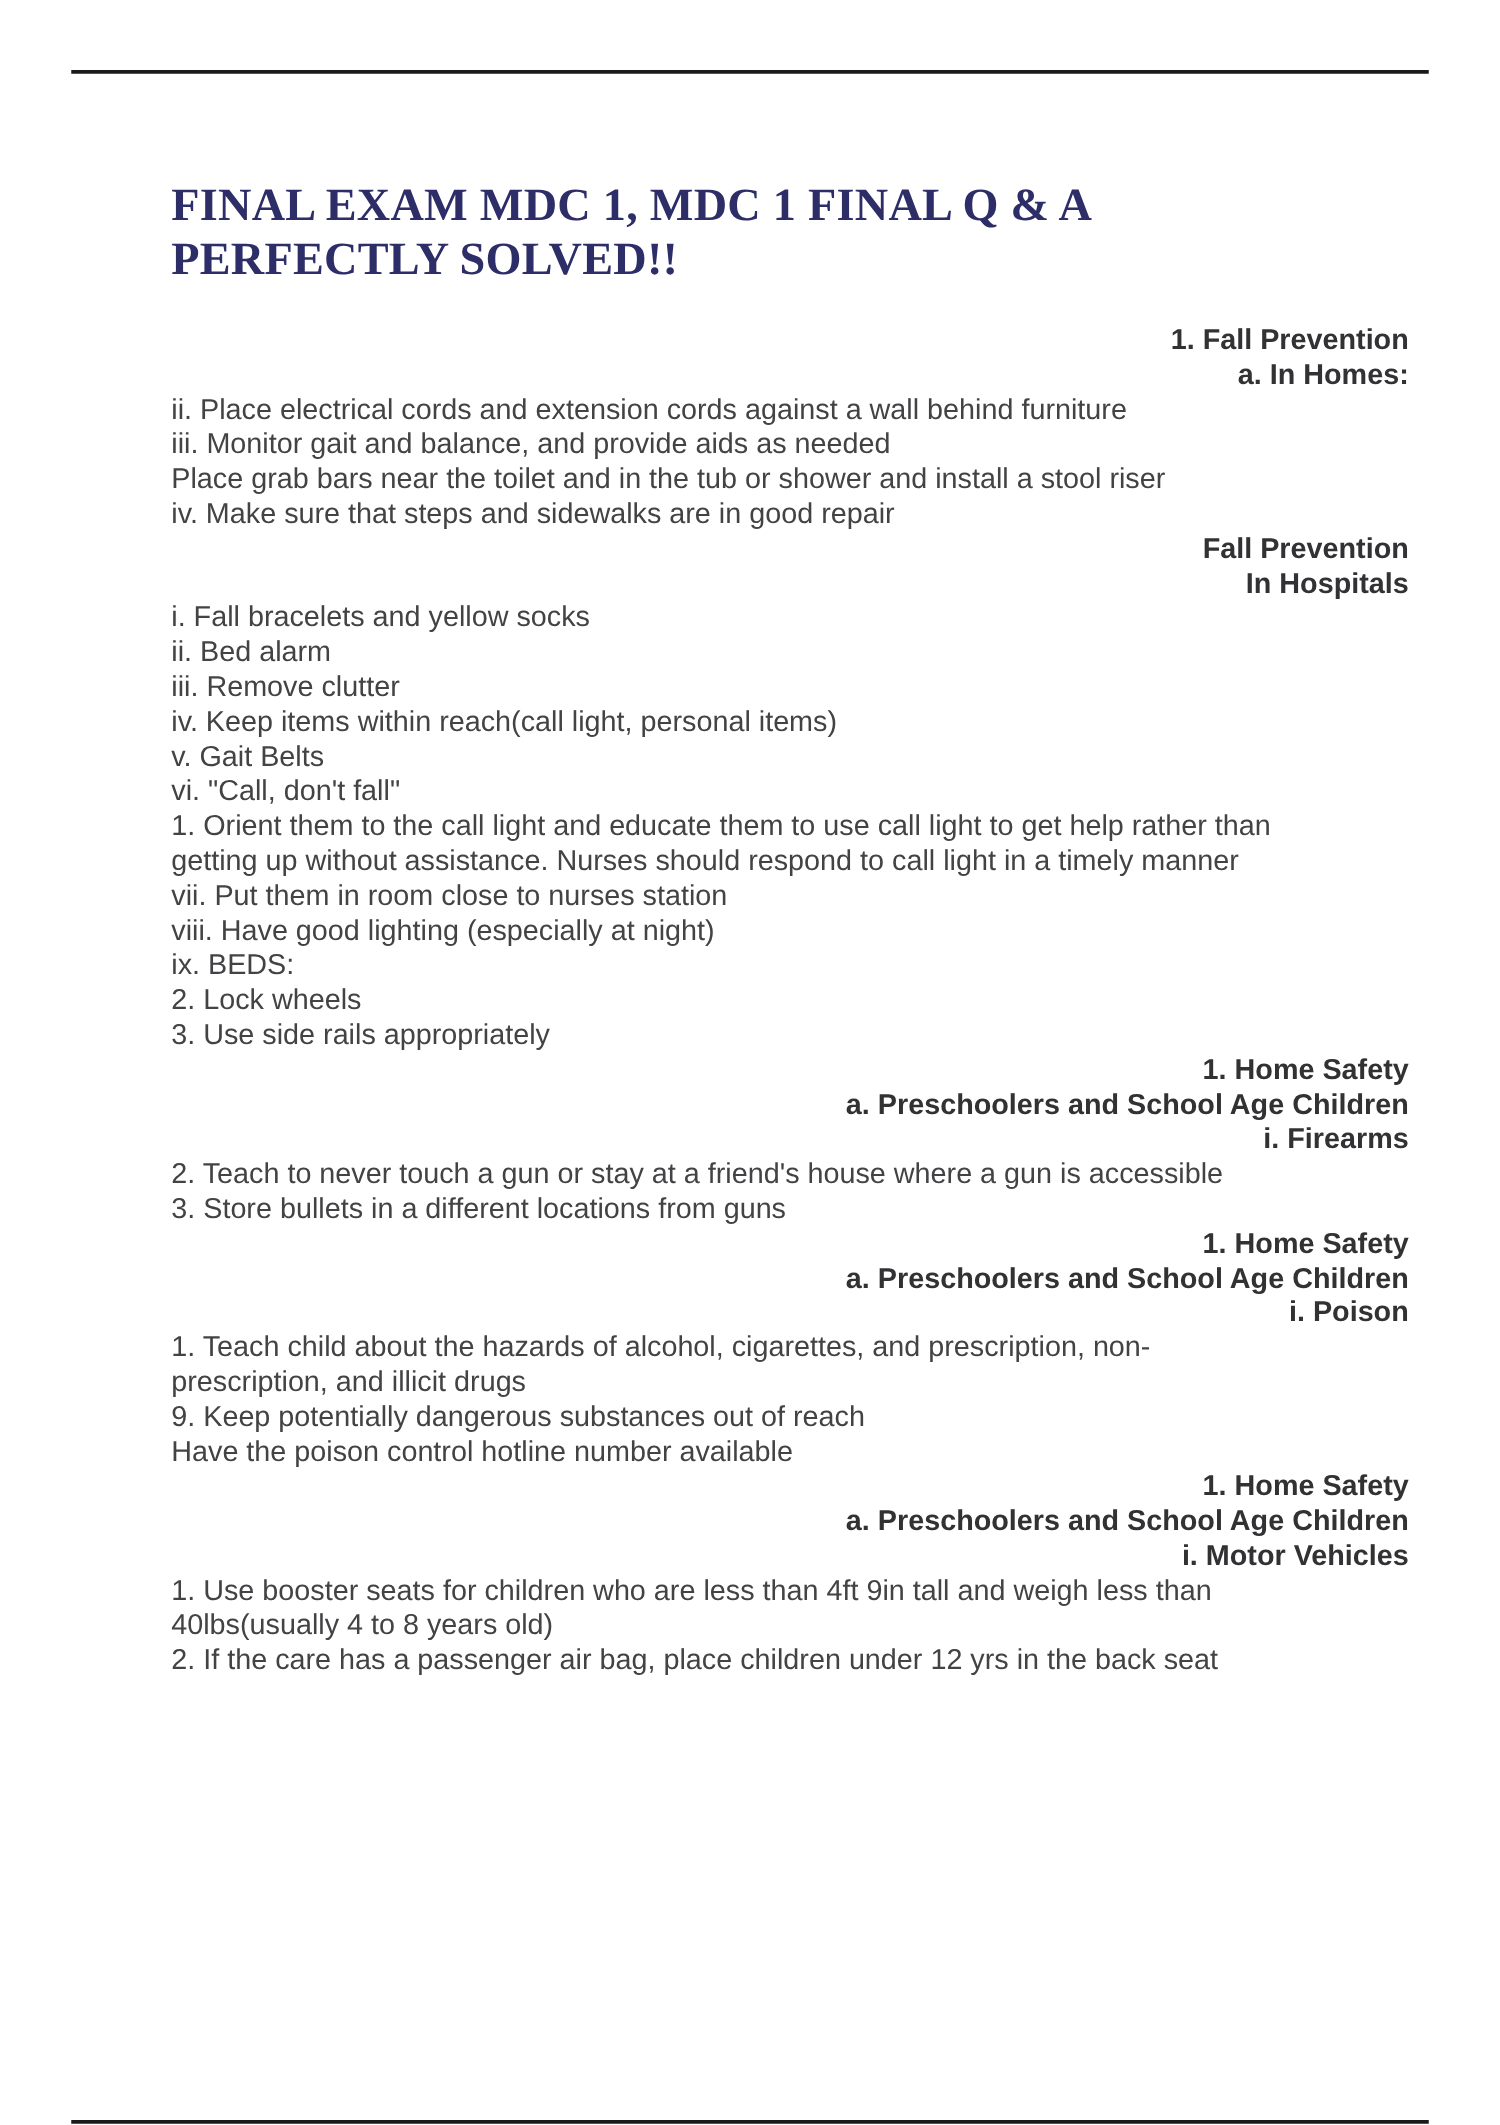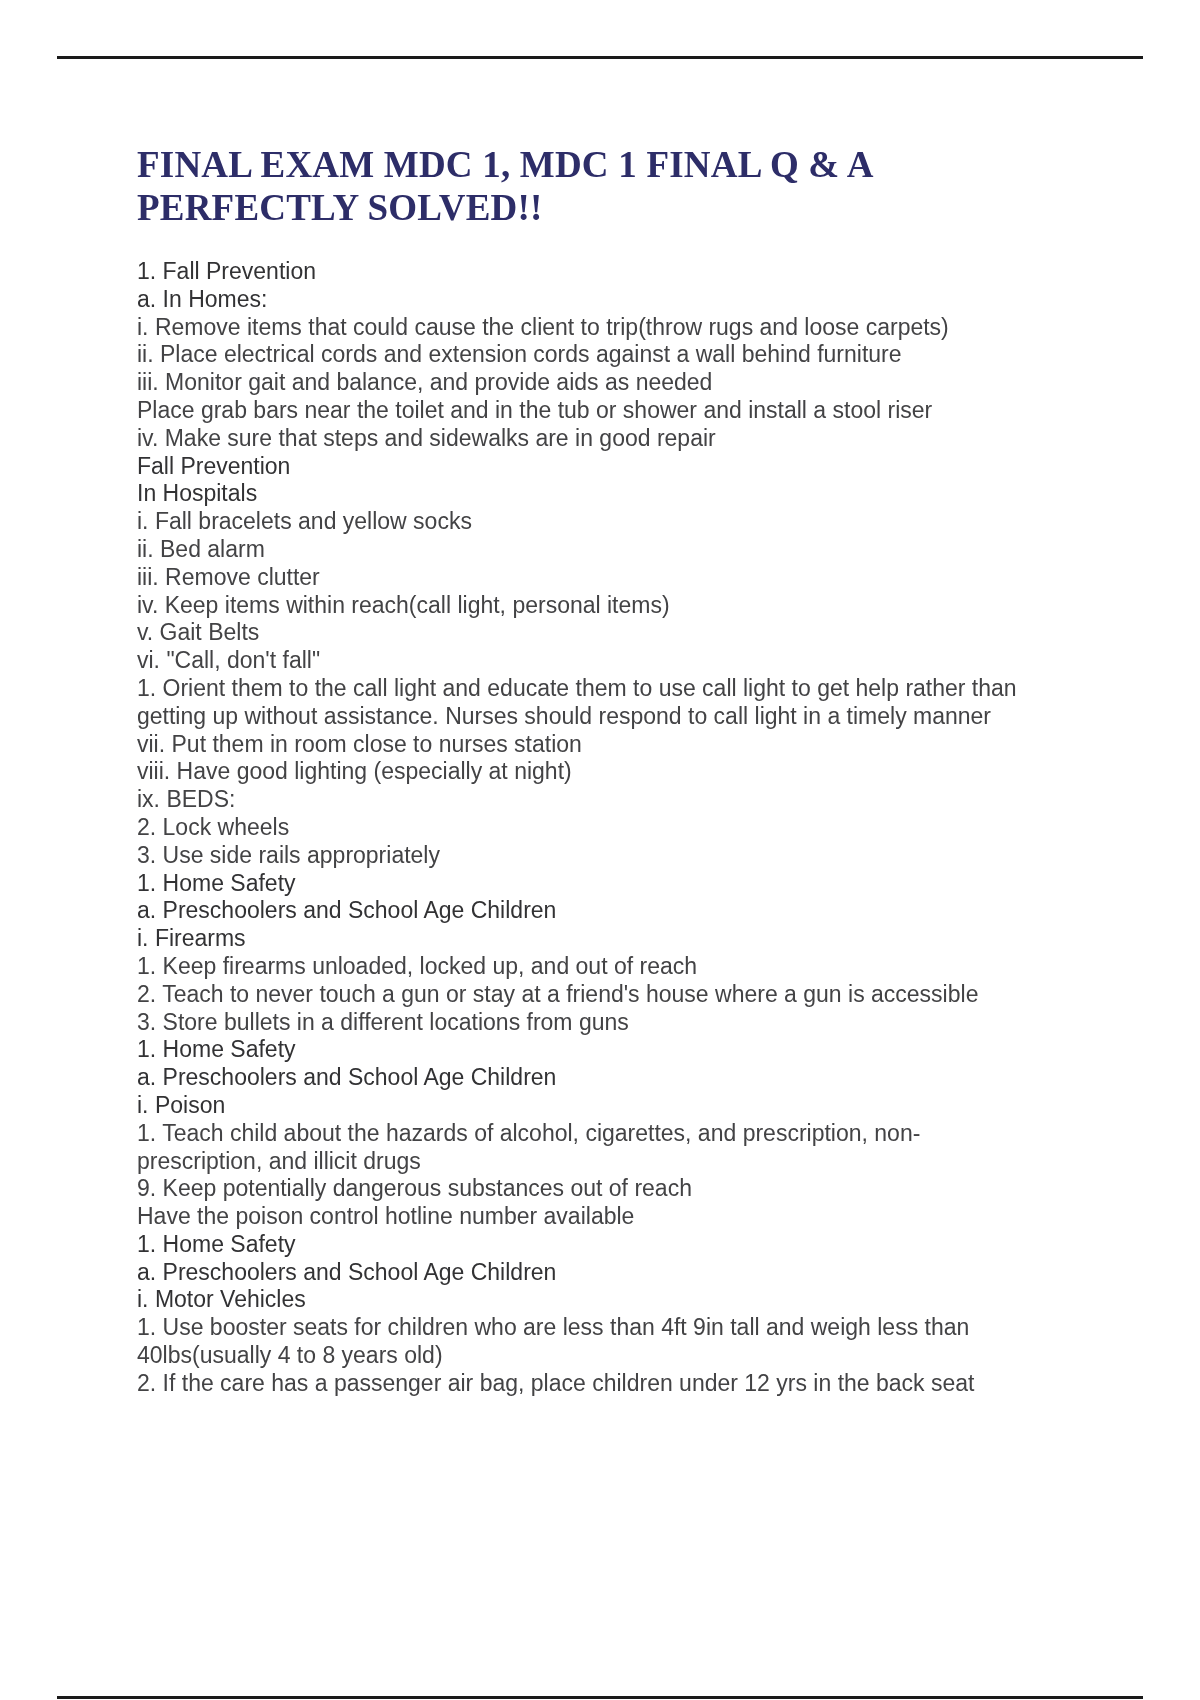--- a/index.html
+++ b/index.html
@@ -45,40 +45,40 @@
     top: 258px;
     width: 990px;
     font-size: 23px;
     line-height: 27.8px;
     color: var(--body-color, #434345);
   }
   .doc-body .line {
     white-space: pre;
   }
   .doc-body .line.bold {
-    font-weight: normal;
+    font-weight: bold;
     color: var(--bold-color, #323234);
+    text-align: right;
   }
 </style>
 </head>
 <body>
 
 <div class="page">
   <div class="rule rule-top"></div>
 
   <div class="doc-title">
     <div>FINAL EXAM MDC 1, MDC 1 FINAL Q &amp; A</div>
     <div>PERFECTLY SOLVED!!</div>
   </div>
 
   <div class="doc-body">
     <div>
         <div class="line bold">1. Fall Prevention</div>
         <div class="line bold">a. In Homes:</div>
-        <div class="line">i. Remove items that could cause the client to trip(throw rugs and loose carpets)</div>
         <div class="line">ii. Place electrical cords and extension cords against a wall behind furniture</div>
         <div class="line">iii. Monitor gait and balance, and provide aids as needed</div>
         <div class="line">Place grab bars near the toilet and in the tub or shower and install a stool riser</div>
         <div class="line">iv. Make sure that steps and sidewalks are in good repair</div>
         <div class="line bold">Fall Prevention</div>
         <div class="line bold">In Hospitals</div>
         <div class="line">i. Fall bracelets and yellow socks</div>
         <div class="line">ii. Bed alarm</div>
         <div class="line">iii. Remove clutter</div>
         <div class="line">iv. Keep items within reach(call light, personal items)</div>
@@ -87,21 +87,20 @@
         <div class="line">1. Orient them to the call light and educate them to use call light to get help rather than</div>
         <div class="line">getting up without assistance. Nurses should respond to call light in a timely manner</div>
         <div class="line">vii. Put them in room close to nurses station</div>
         <div class="line">viii. Have good lighting (especially at night)</div>
         <div class="line">ix. BEDS:</div>
         <div class="line">2. Lock wheels</div>
         <div class="line">3. Use side rails appropriately</div>
         <div class="line bold">1. Home Safety</div>
         <div class="line bold">a. Preschoolers and School Age Children</div>
         <div class="line bold">i. Firearms</div>
-        <div class="line">1. Keep firearms unloaded, locked up, and out of reach</div>
         <div class="line">2. Teach to never touch a gun or stay at a friend's house where a gun is accessible</div>
         <div class="line">3. Store bullets in a different locations from guns</div>
         <div class="line bold">1. Home Safety</div>
         <div class="line bold">a. Preschoolers and School Age Children</div>
         <div class="line bold">i. Poison</div>
         <div class="line">1. Teach child about the hazards of alcohol, cigarettes, and prescription, non-</div>
         <div class="line">prescription, and illicit drugs</div>
         <div class="line">9. Keep potentially dangerous substances out of reach</div>
         <div class="line">Have the poison control hotline number available</div>
         <div class="line bold">1. Home Safety</div>

